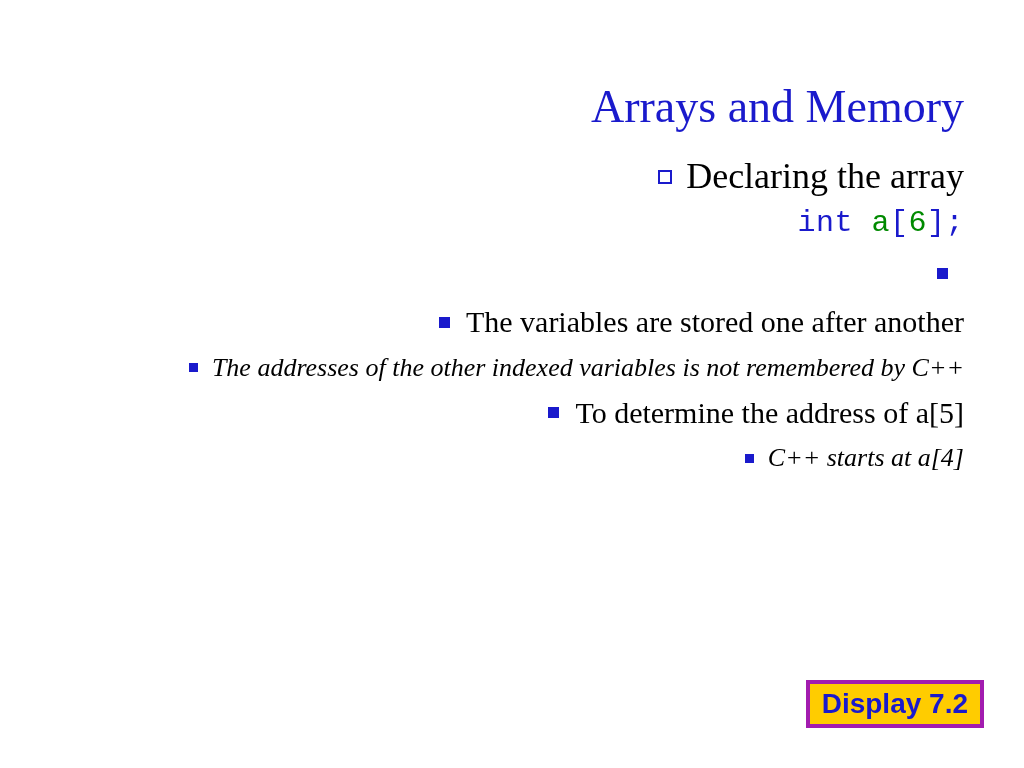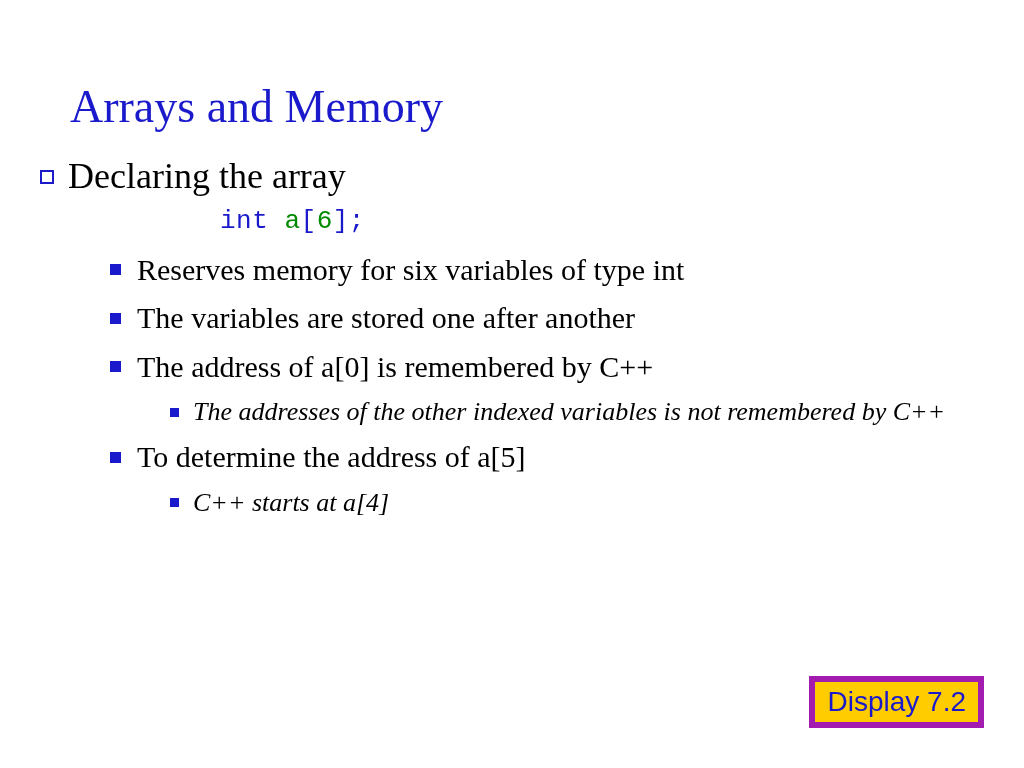--- a/index.html
+++ b/index.html
@@ -7,37 +7,38 @@
     margin: 0;
     width: 1024px;
     height: 768px;
     background: #ffffff;
     font-family: "Comic Sans MS", "Comic Sans", cursive;
     color: #000000;
     position: relative;
   }
   .slide {
     padding: 60px 60px 0 40px;
+    text-align: right;
   }
   .title {
     font-size: 46px;
     color: #1a1acc;
     margin: 20px 0 20px 30px;
     font-weight: normal;
   }
   .level1 {
     font-size: 36px;
     margin: 6px 0 6px 0;
     padding-left: 30px;
     text-indent: -30px;
     line-height: 1.3;
   }
   .code-line {
     font-family: "Courier New", Courier, monospace;
-    font-size: 26px;
+    font-size: 30px;
     margin: 6px 0 14px 180px;
     letter-spacing: 0.5px;
   }
   .kw { color: #1a1acc; }
   .ident { color: #008a00; }
   .code-line .brk { color: #1a1acc; }
   .level2 {
     font-size: 30px;
     margin: 8px 0 8px 70px;
     padding-left: 34px;
@@ -80,54 +81,51 @@
     margin-right: 14px;
     vertical-align: middle;
     position: relative;
     top: -2px;
   }
   .display-badge {
     position: absolute;
     right: 40px;
     bottom: 40px;
     background: #ffcc00;
-    border: 6px solid #a21caf;
+    border: 4px solid #a21caf;
     color: #1a1acc;
     font-family: Arial, Helvetica, sans-serif;
-    font-weight: normal;
+    font-weight: bold;
     font-size: 28px;
     padding: 4px 12px;
   }
 </style>
 </head>
 <body>
 
 <div class="slide">
   <h1 class="title">Arrays and Memory</h1>
 
   <div class="level1">
     <span class="bullet-sq-open"></span><span>Declaring the array</span>
   </div>
 
   <div class="code-line">
     <span class="kw">int</span>
     <span class="ident">a</span><span class="brk">[</span><span class="ident">6</span><span class="brk">]</span><span class="brk">;</span>
   </div>
 
   <div class="level2">
-    <span class="bullet-sq-fill"></span><span>Reserves memory for six variables of type int</span>
+    <span class="bullet-sq-fill"></span>
   </div>
 
   <div class="level2">
     <span class="bullet-sq-fill"></span><span>The variables are stored one after another</span>
   </div>
 
-  <div class="level2">
-    <span class="bullet-sq-fill"></span><span>The address of a[0] is remembered by C++</span>
-  </div>
 
   <div class="level3">
     <span class="bullet-sq-small"></span><span>The addresses of the other indexed variables is not remembered by C++</span>
   </div>
 
   <div class="level2">
     <span class="bullet-sq-fill"></span><span>To determine the address of a[5]</span>
   </div>
 
   <div class="level3">

